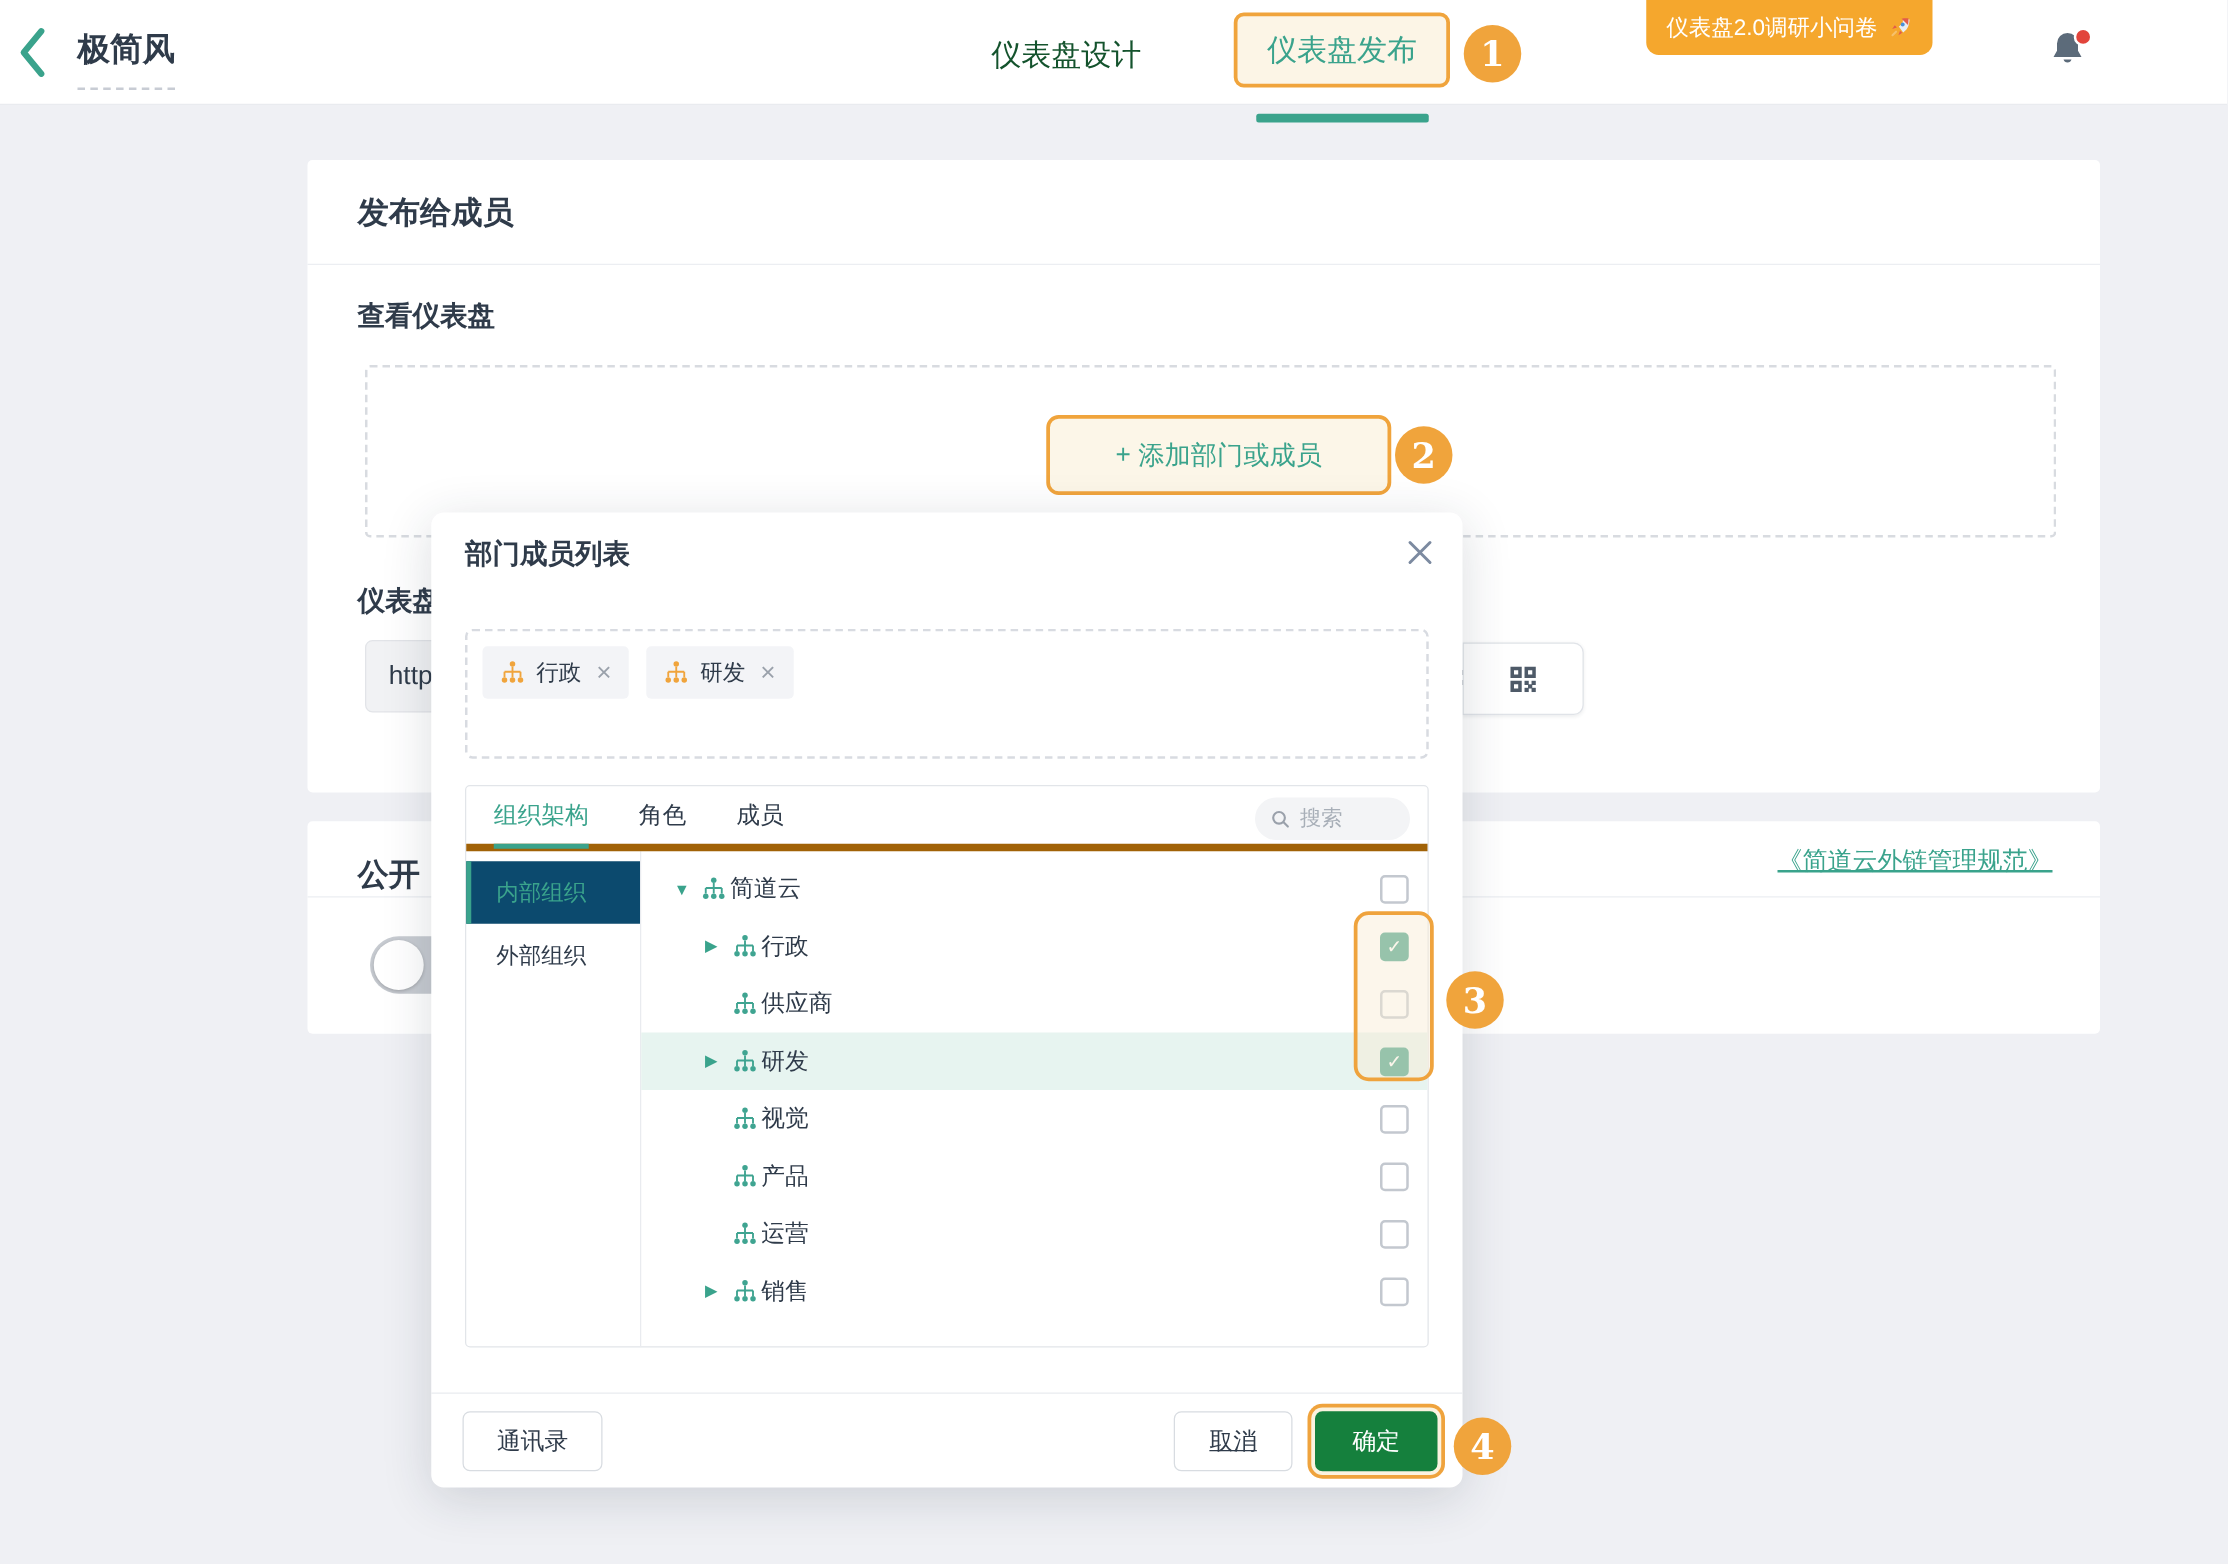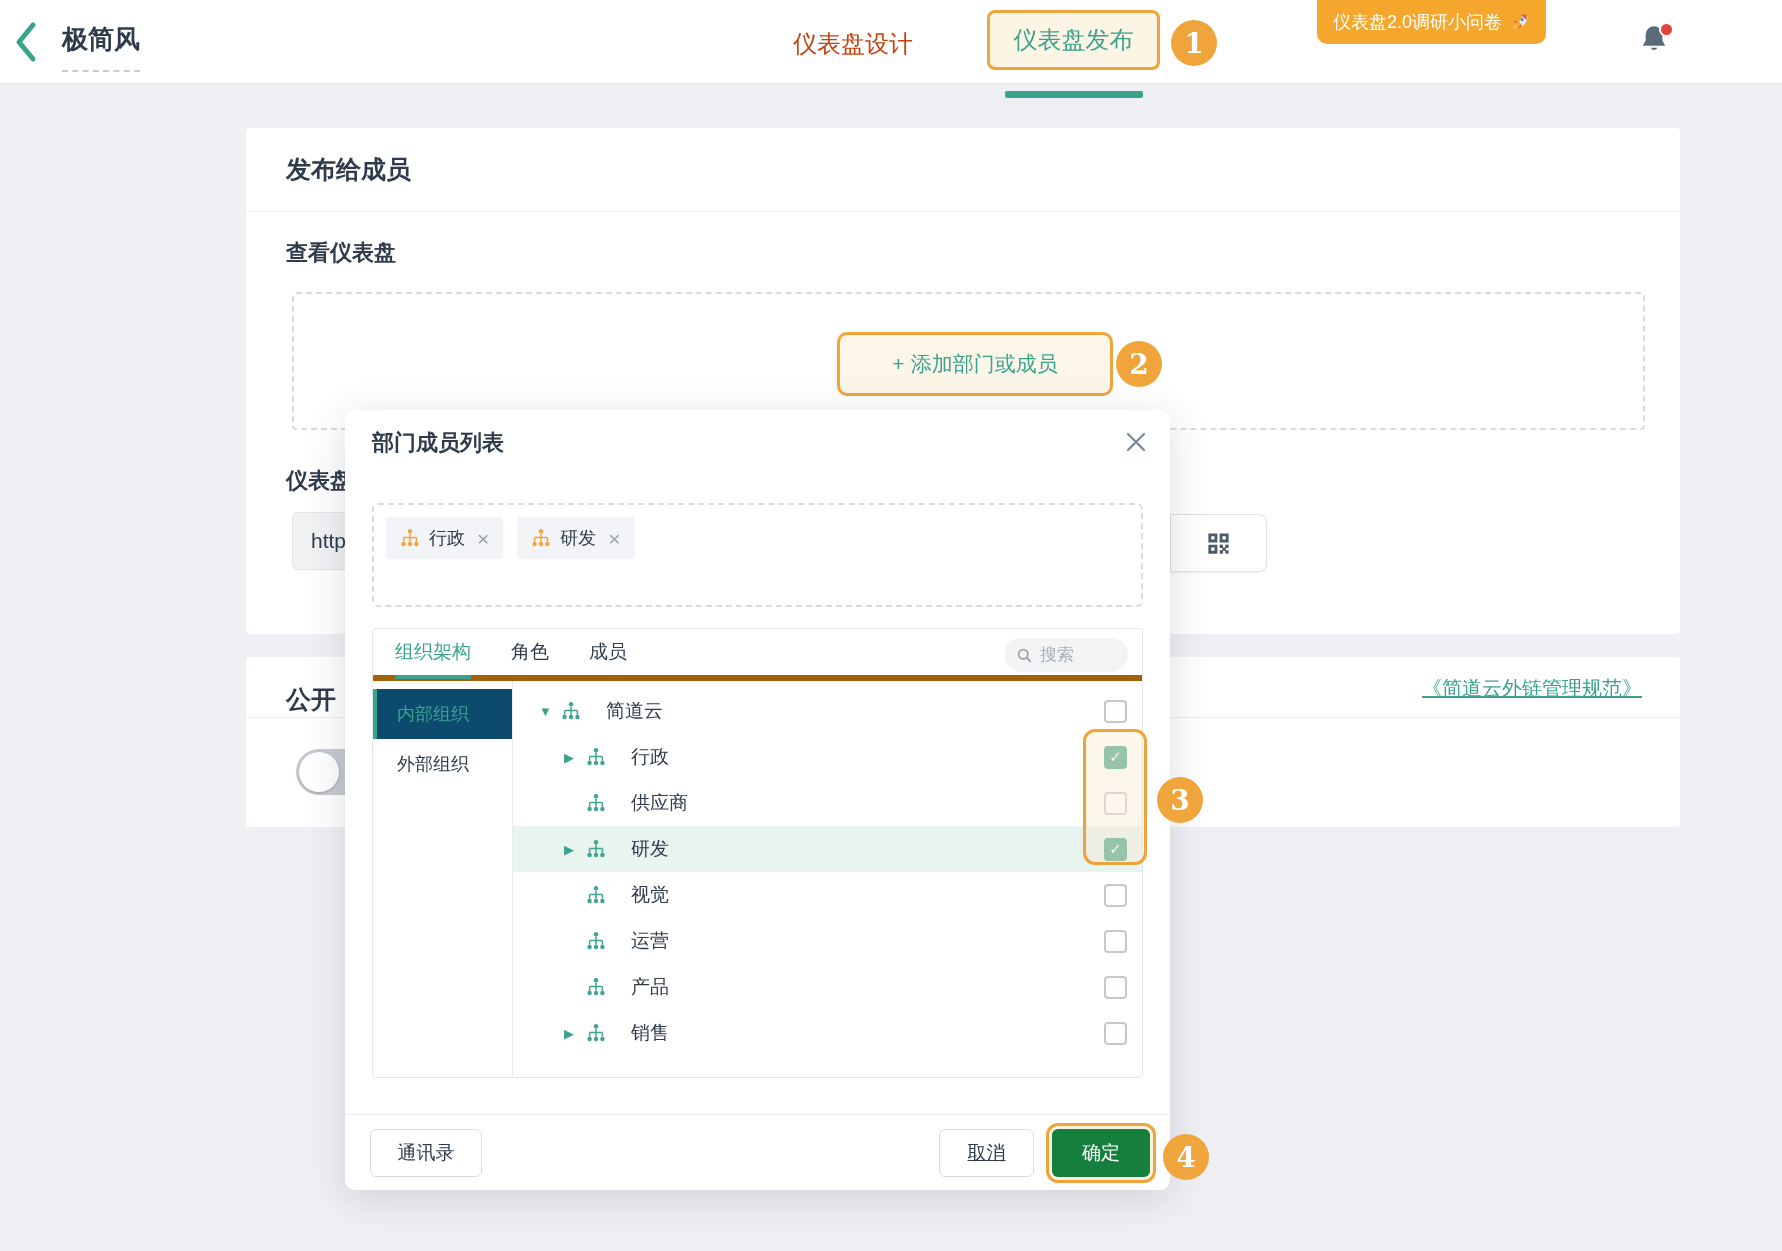--- a/index.html
+++ b/index.html
@@ -9,21 +9,21 @@
     background:#EFF0F4; position:relative; overflow:hidden; color:#2F3B4A;
   }
 
   
   .topbar { position:absolute; left:0; top:0; width:1782px; height:84px;
     background:#fff; border-bottom:1px solid #E9EBEF; z-index:10; }
   .back-btn { position:absolute; left:12px; top:20px; width:26px; height:44px;
     color:#3AA38C; cursor:pointer; }
   .dash-title { position:absolute; left:62px; top:22px; font-size:26px; font-weight:600;
     color:#2F3B4A; padding-bottom:13px; border-bottom:2px dashed #C8CCD4; }
-  .tab-design { position:absolute; left:793px; top:28px; font-size:24px; color:#c2410c; cursor:pointer; }
+  .tab-design { position:absolute; left:793px; top:28px; font-size:24px; color:#14532d; cursor:pointer; }
   .tab-publish-wrap { position:absolute; left:987px; top:10px; width:173px; height:60px;
     background:#FCF5E6; border:3px solid #F0A43C; border-radius:8px;
     display:flex; align-items:center; justify-content:center; }
   .tab-publish { font-size:24px; color:#3AA38C; cursor:pointer; }
   .tab-underline { position:absolute; left:1005px; top:91px; width:138px; height:7px;
     background:#3AA38C; border-radius:2px; z-index:11; }
   .survey-btn { position:absolute; left:1317px; top:0; height:44px; padding:0 16px;
     background:#F5A72D; border-radius:0 0 10px 10px; display:flex; align-items:center;
     gap:8px; color:#fff; font-size:18px; cursor:pointer; z-index:12; }
   .bell-wrap { position:absolute; left:1638px; top:22px; width:36px; height:40px; cursor:pointer; }
@@ -108,21 +108,21 @@
     font-size:18px; cursor:pointer; }
   .side-item.active { background:#0c4a6e; color:#3AA38C; box-shadow:inset 4px 0 0 #3AA38C; }
 
   .tree { flex:1; padding-top:7px; }
   .tree-row { height:46px; display:flex; align-items:center; padding-right:15px; cursor:pointer; }
   .tree-row.lvl0 { padding-left:26px; }
   .tree-row.lvl1 { padding-left:51px; }
   .tree-row.highlighted { background:#E7F4F0; }
   .caret { width:22px; font-size:13px; color:#3AA38C; flex:0 0 22px; }
   .org-icon { width:20px; height:20px; color:#3FA491; flex:0 0 20px; }
-  .tree-label { font-size:19px; margin-left:25px; }
+  .tree-label { font-size:19px; margin-left:3px; }
   .checkbox { margin-left:auto; width:23px; height:23px; border:2px solid #C3C8CF;
     border-radius:4px; background:#fff; cursor:pointer;
     display:flex; align-items:center; justify-content:center; }
   .checkbox.checked { background:#48A38B; border-color:#48A38B; }
   .checkbox .check { color:#fff; font-size:15px; font-weight:bold; display:none; }
   .checkbox.checked .check { display:block; }
 
   .modal-footer { position:absolute; left:0; top:704px; width:100%; height:76px;
     border-top:1px solid #E9EBEF; display:flex; align-items:center; padding:0 20px; }
   .btn { height:48px; border-radius:6px; font-size:19px; display:flex; align-items:center;
@@ -368,36 +368,36 @@
           <span class="caret"></span>
           <span class="org-icon">
               <svg viewBox="0 0 20 20" width="20" height="20">
                 <circle cx="10" cy="3.2" r="2.2" fill="currentColor"></circle>
                 <circle cx="3.6" cy="16" r="2.2" fill="currentColor"></circle>
                 <circle cx="10" cy="16" r="2.2" fill="currentColor"></circle>
                 <circle cx="16.4" cy="16" r="2.2" fill="currentColor"></circle>
                 <path d="M10 5.4v4M3.6 9.4h12.8M3.6 9.4v4.4M10 9.4v4.4M16.4 9.4v4.4" stroke="currentColor" stroke-width="1.5" fill="none"></path>
               </svg>
             </span>
+          <span class="tree-label">产品</span>
+          <span class="checkbox"></span>
+        </div>
+
+        <div class="tree-row lvl1">
+          <span class="caret"></span>
+          <span class="org-icon">
+              <svg viewBox="0 0 20 20" width="20" height="20">
+                <circle cx="10" cy="3.2" r="2.2" fill="currentColor"></circle>
+                <circle cx="3.6" cy="16" r="2.2" fill="currentColor"></circle>
+                <circle cx="10" cy="16" r="2.2" fill="currentColor"></circle>
+                <circle cx="16.4" cy="16" r="2.2" fill="currentColor"></circle>
+                <path d="M10 5.4v4M3.6 9.4h12.8M3.6 9.4v4.4M10 9.4v4.4M16.4 9.4v4.4" stroke="currentColor" stroke-width="1.5" fill="none"></path>
+              </svg>
+            </span>
           <span class="tree-label">运营</span>
-          <span class="checkbox"></span>
-        </div>
-
-        <div class="tree-row lvl1">
-          <span class="caret"></span>
-          <span class="org-icon">
-              <svg viewBox="0 0 20 20" width="20" height="20">
-                <circle cx="10" cy="3.2" r="2.2" fill="currentColor"></circle>
-                <circle cx="3.6" cy="16" r="2.2" fill="currentColor"></circle>
-                <circle cx="10" cy="16" r="2.2" fill="currentColor"></circle>
-                <circle cx="16.4" cy="16" r="2.2" fill="currentColor"></circle>
-                <path d="M10 5.4v4M3.6 9.4h12.8M3.6 9.4v4.4M10 9.4v4.4M16.4 9.4v4.4" stroke="currentColor" stroke-width="1.5" fill="none"></path>
-              </svg>
-            </span>
-          <span class="tree-label">产品</span>
           <span class="checkbox"></span>
         </div>
 
         <div class="tree-row lvl1">
           <span class="caret">▶</span>
           <span class="org-icon">
               <svg viewBox="0 0 20 20" width="20" height="20">
                 <circle cx="10" cy="3.2" r="2.2" fill="currentColor"></circle>
                 <circle cx="3.6" cy="16" r="2.2" fill="currentColor"></circle>
                 <circle cx="10" cy="16" r="2.2" fill="currentColor"></circle>

